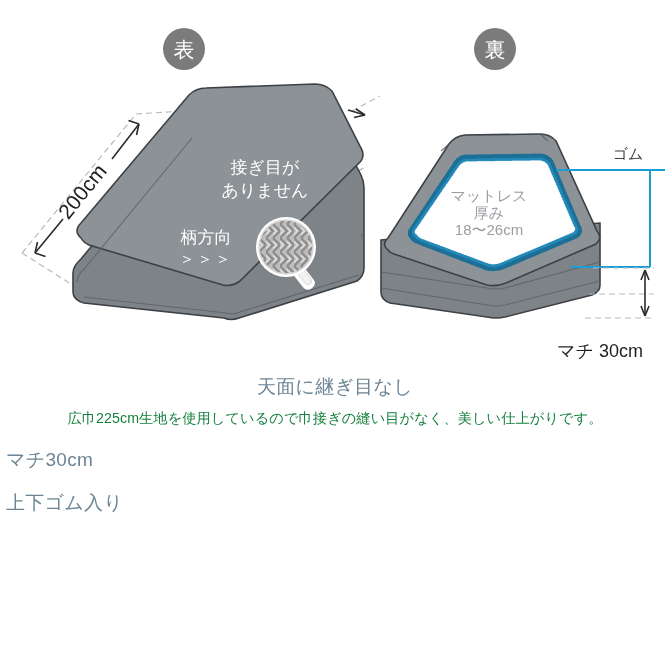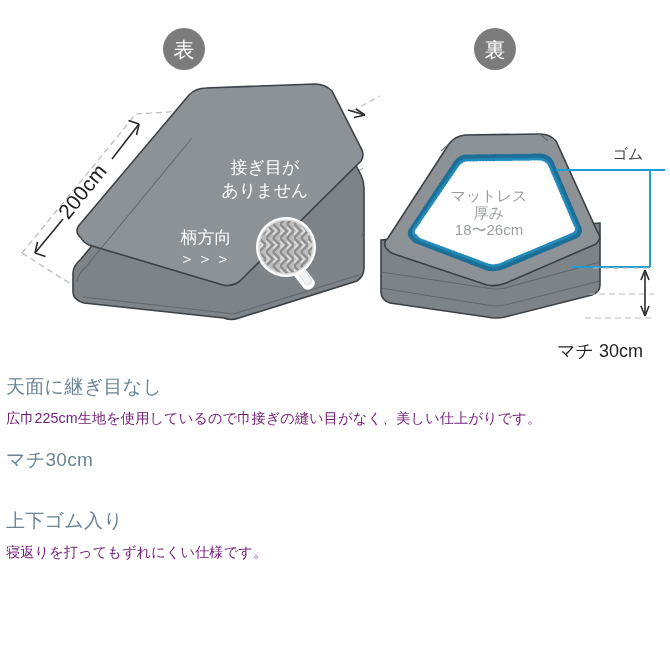--- a/index.html
+++ b/index.html
@@ -70,30 +70,30 @@
   .feature-block { margin-bottom: 14px; }
   .feature-heading {
     color: #6b8594;
     font-size: 19px;
     line-height: 1.35;
     margin: 0 0 7px 0;
     font-weight: normal;
     letter-spacing: 0.3px;
   }
   .feature-line {
-    color: #701a75;
+    color: #15803d;
     font-size: 14.2px;
     line-height: 1.55;
     margin: 0;
     letter-spacing: 0.1px;
     white-space: nowrap;
   }
-  #block-0 { margin-top: 2px; }
+  #block-0 { margin-top: 2px; text-align: center; }
   #block-1 { margin-top: 18px; }
-  #block-2 { margin-top: 36px; }
+  #block-2 { margin-top: 18px; }
 </style>
 </head>
 <body>
 
 <div id="diagram-area">
   <svg id="diagram-svg" viewBox="0 0 670 372" xmlns="http://www.w3.org/2000/svg">
     <defs>
 
       <pattern id="herringbone" width="14" height="14" patternUnits="userSpaceOnUse">
         <rect width="14" height="14" fill="#bdbdbd"></rect>
@@ -232,16 +232,15 @@
     <h3 class="feature-heading">天面に継ぎ目なし</h3>
     <p class="feature-line">広巾225cm生地を使用しているので巾接ぎの縫い目がなく、美しい仕上がりです。</p>
   </div>
 
   <div class="feature-block" id="block-1">
     <h3 class="feature-heading">マチ30cm</h3>
   </div>
 
   <div class="feature-block" id="block-2">
     <h3 class="feature-heading">上下ゴム入り</h3>
-    <p class="feature-line">寝返りを打ってもずれにくい仕様です。</p>
   </div>
 
 </div>
 
 </body></html>

